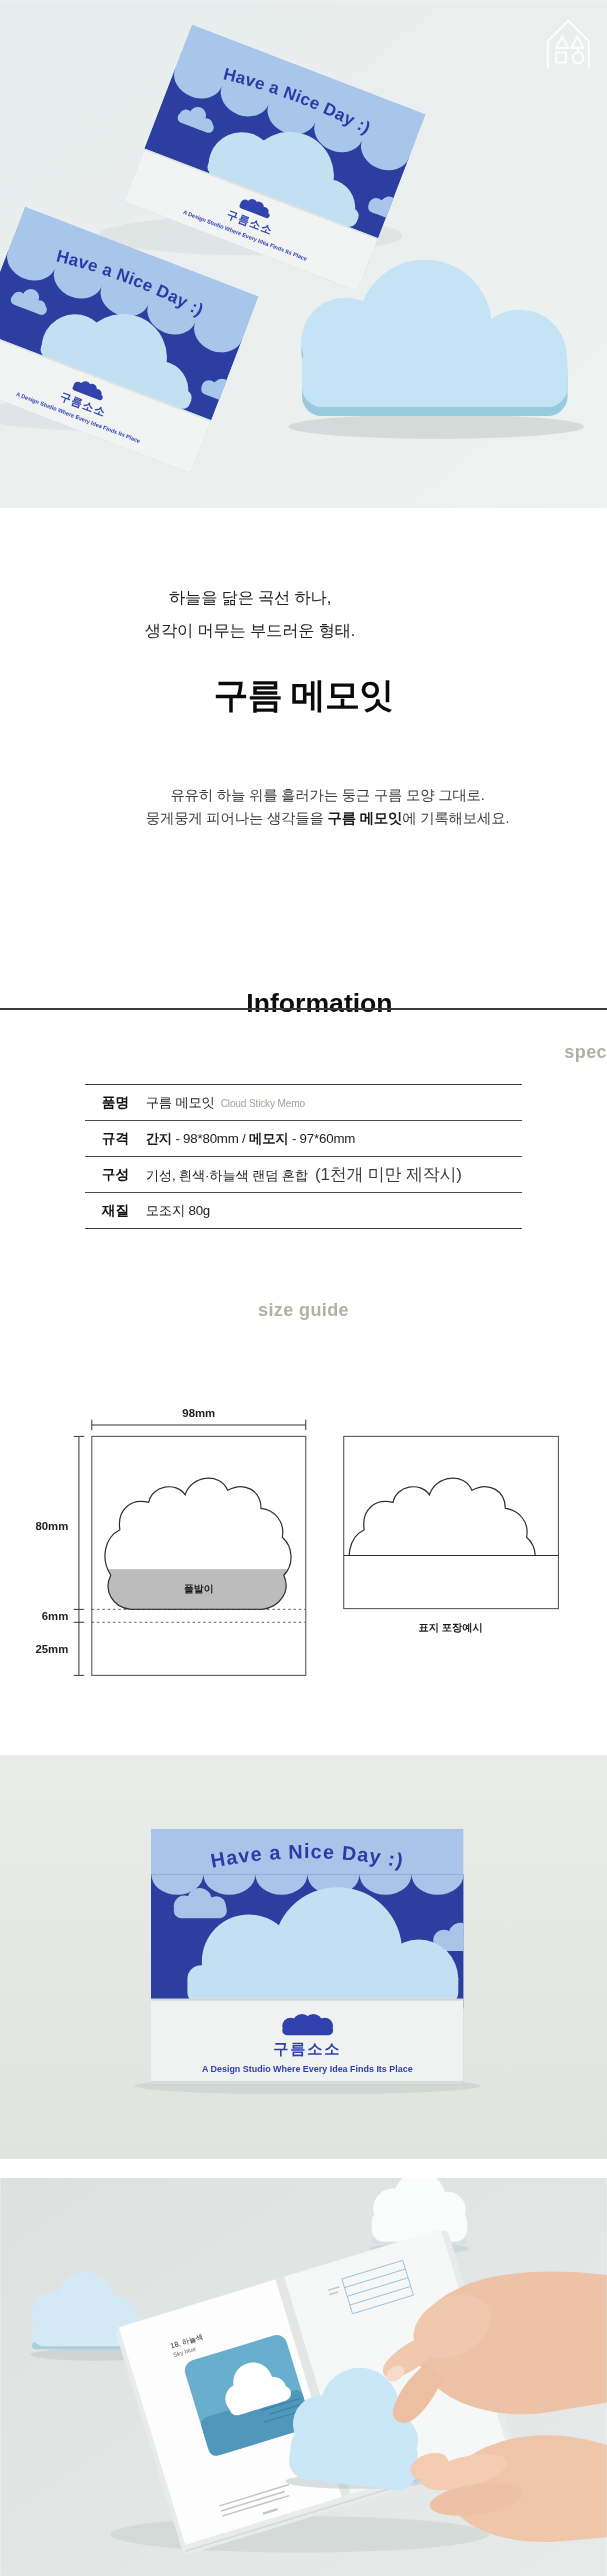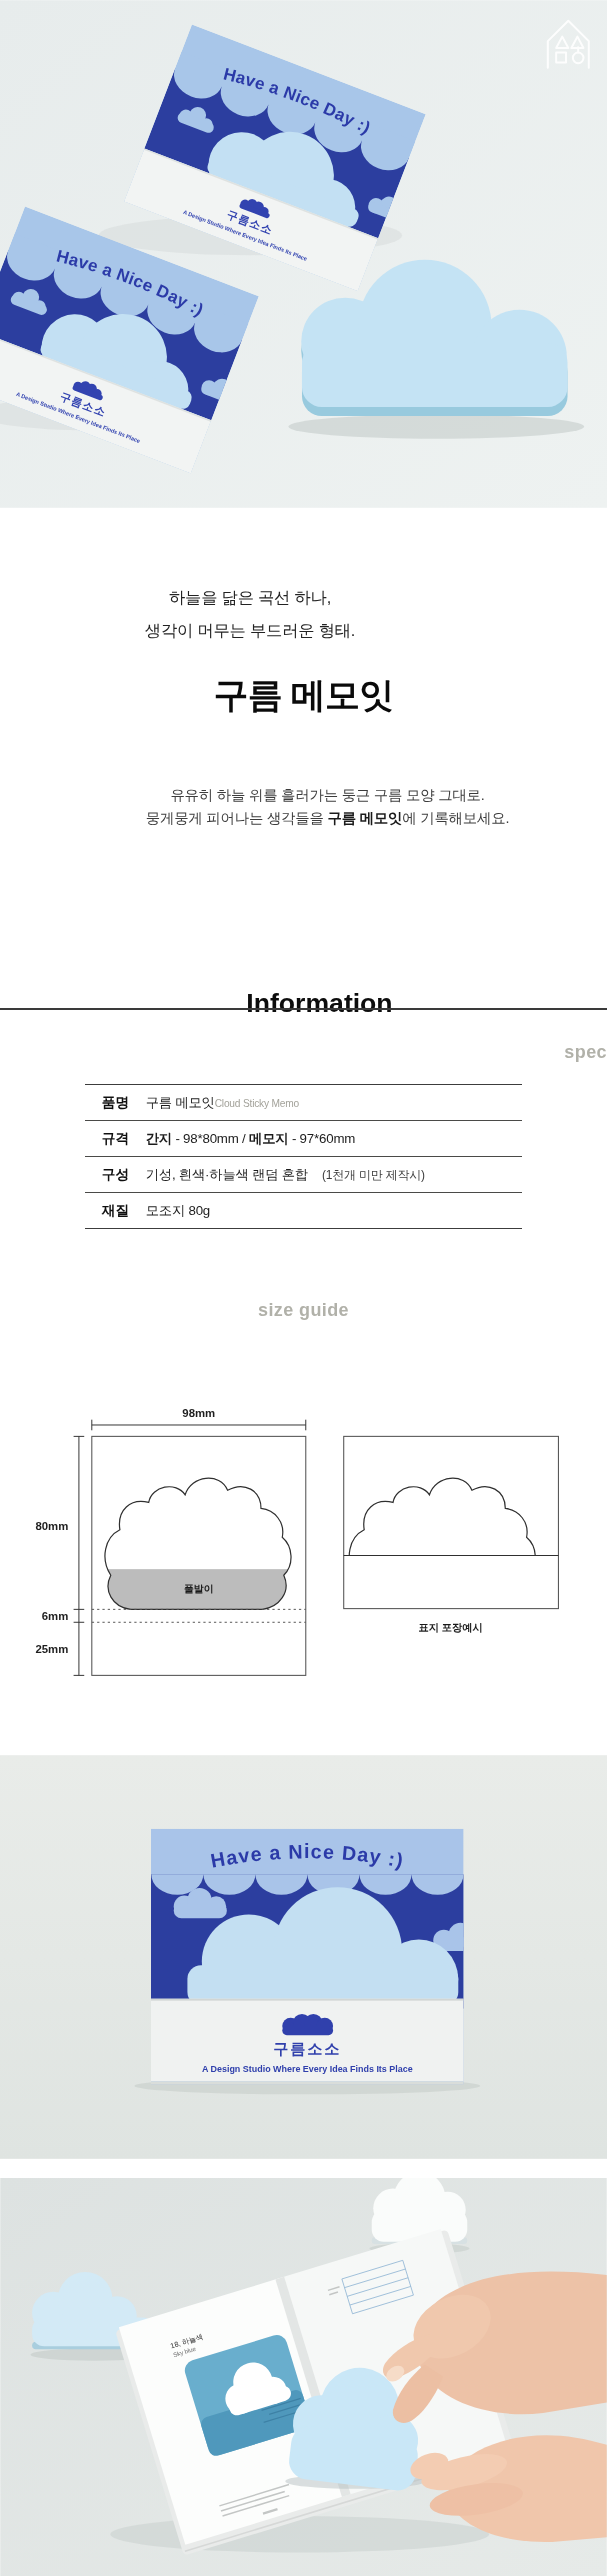--- a/index.html
+++ b/index.html
@@ -26,22 +26,22 @@
   .spec-heading{top:1042px;text-align:right;}
   .sizeguide-heading{top:1300px;}
 
   .spec-table{position:absolute;top:1084px;left:85px;width:437px;
     border-top:1.5px solid #3c3c3c;border-bottom:1.5px solid #3c3c3c;}
   .spec-row{display:flex;align-items:center;height:35px;border-bottom:0.8px solid #4a4a48;}
   .spec-row:last-child{border-bottom:none;}
   .spec-label{width:44px;margin-left:16.7px;font-size:13.7px;font-weight:bold;color:#0f0f0f;flex:0 0 auto;}
   .spec-value{font-size:13.3px;color:#1c1c1c;letter-spacing:-0.2px;white-space:nowrap;}
   .spec-value .b{font-weight:bold;}
-  .spec-value .en{font-size:10.2px;color:#a3a29a;margin-left:0;}
-  .spec-value .note{font-size:12px;color:#3d3d3d;margin-left:14px;}
+  .spec-value .en{font-size:10.2px;color:#a3a29a;margin-left:6px;}
+  .spec-value .note{font-size:17px;color:#3d3d3d;margin-left:7px;}
 </style>
 </head>
 <body>
 
 <div class="page">
 
   <svg class="photo" style="top:0" width="607" height="508" viewBox="0 0 800 669">
     <defs>
       <linearGradient id="bg1" x1="0" y1="0" x2="1" y2="1">
         <stop offset="0" stop-color="#e7ecec"></stop>

